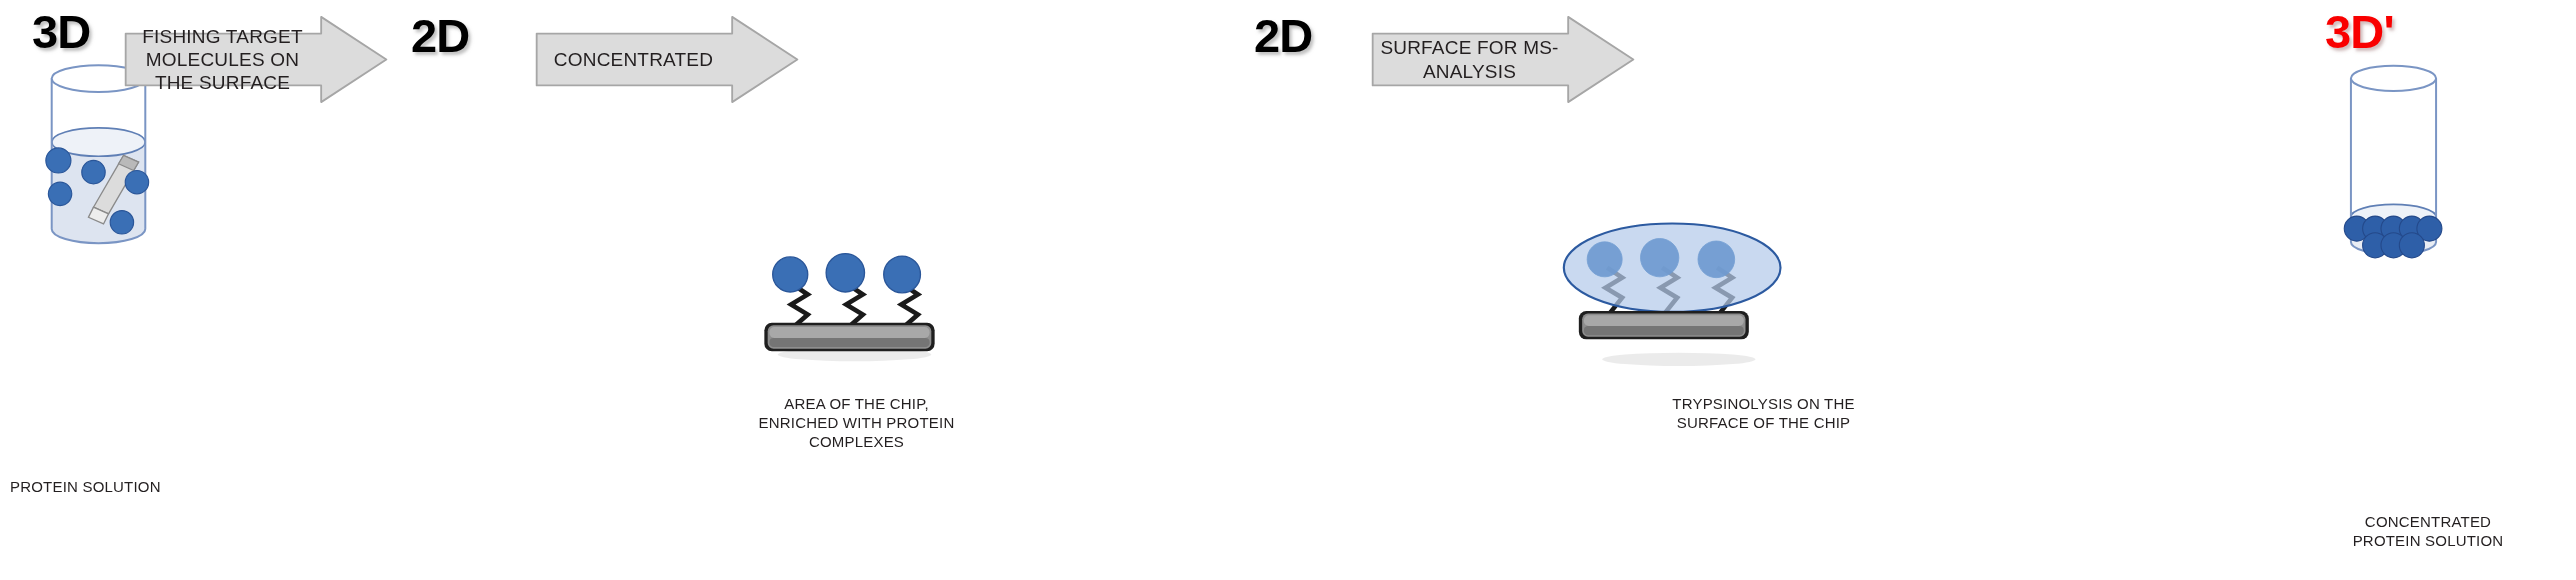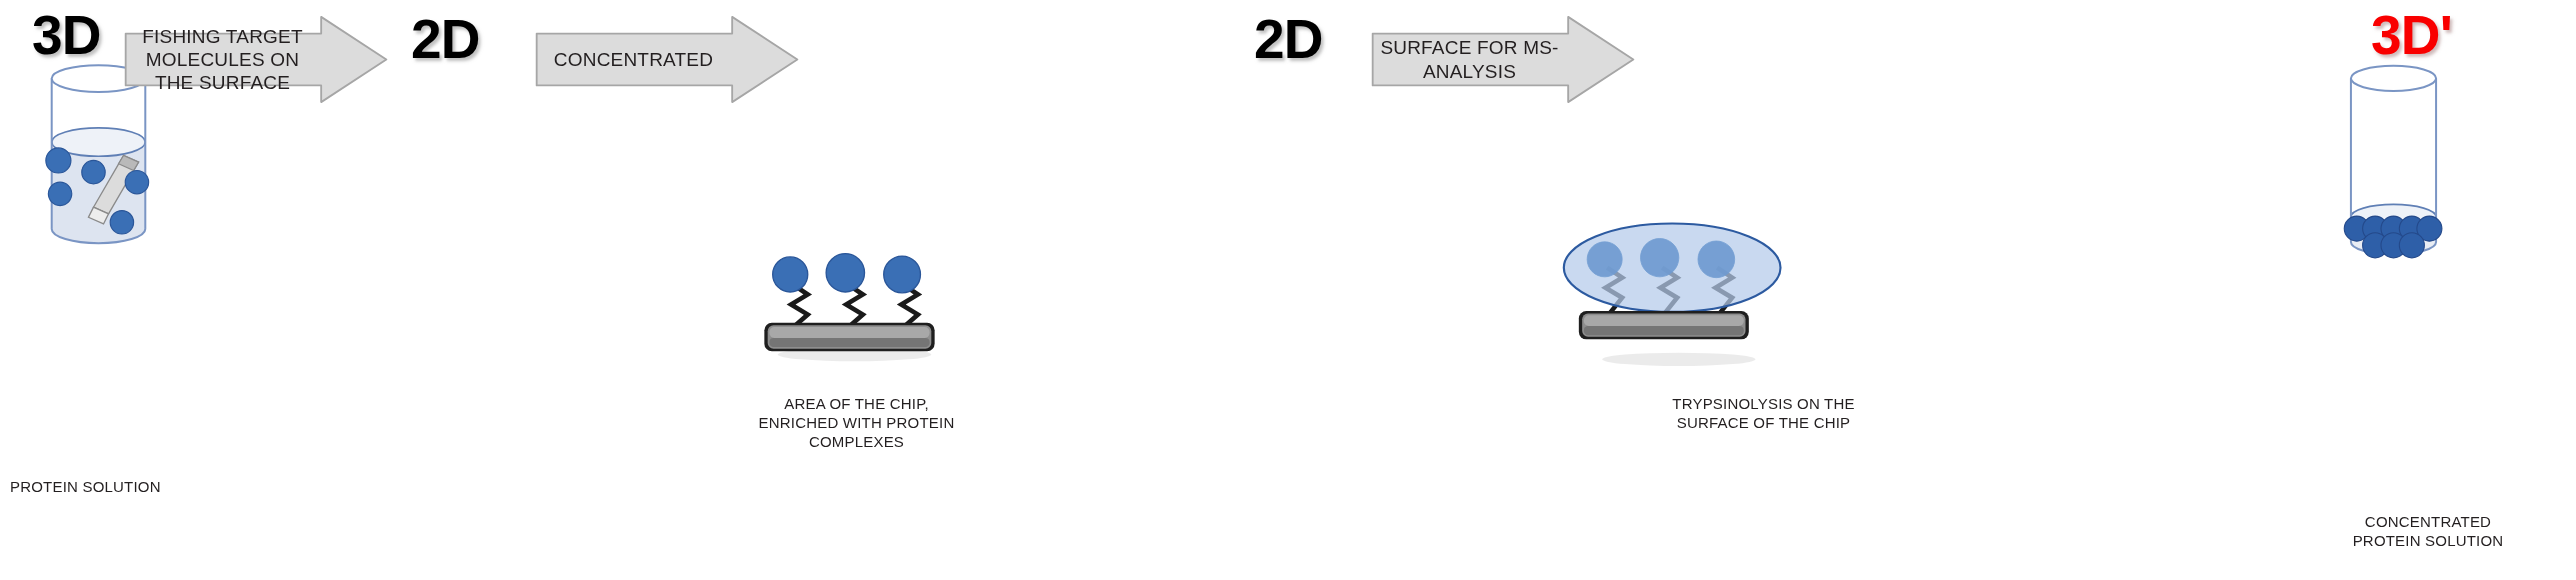--- a/index.html
+++ b/index.html
@@ -10,21 +10,21 @@
     overflow:hidden;
     position:relative;
   }
   #stage{position:absolute;left:0;top:0;width:2576px;height:581px;}
 
   
   .abs{position:absolute;}
 
   
   .stage-label{
-    font-size:55px;
+    font-size:47px;
     font-weight:bold;
     line-height:1;
     letter-spacing:-0.8px;
     color:#000000;
     text-shadow:2.5px 2.5px 3.3px rgba(140,140,140,.55);
     white-space:nowrap;
     text-align:right;
   }
   .stage-label.red{color:#f90000;text-shadow:2.5px 2.5px 3.3px rgba(160,120,120,.5);}
 
@@ -182,21 +182,21 @@
 SURFACE OF THE CHIP</div>
 
   <div class="arrow-wrap" style="left:1371px;top:15px;">
     <svg width="264" height="89" viewBox="0 0 316 106">
       <path d="M2 22 L236 22 L236 2 L314 53 L236 104 L236 84 L2 84 Z" fill="#dcdcdc" stroke="#a6a6a6" stroke-width="2.2" stroke-linejoin="round"></path>
     </svg>
     <div class="arrow-text" style="width:197px;height:89px;">SURFACE FOR MS-
 ANALYSIS</div>
   </div>
 
-  <div class="stage-label red abs" style="left:2325px;top:8.4px;margin-left:46px;">3D'</div>
+  <div class="stage-label red abs" style="left:2325px;top:8.4px;">3D'</div>
 
   <div class="tube" style="left:2339px;top:65px;">
     <svg width="109" height="192" viewBox="0 0 130 230">
 
       <path d="M14 16 L14 212 A51 15 0 0 0 116 212 L116 16" fill="#ffffff" stroke="none"></path>
 
       <path d="M14 182 L14 212 A51 15 0 0 0 116 212 L116 182 Z" fill="#e9edf4" stroke="none"></path>
 
       <ellipse cx="65" cy="182" rx="51" ry="15" fill="#eef2f8" stroke="#5f7fb5" stroke-width="2"></ellipse>
 

